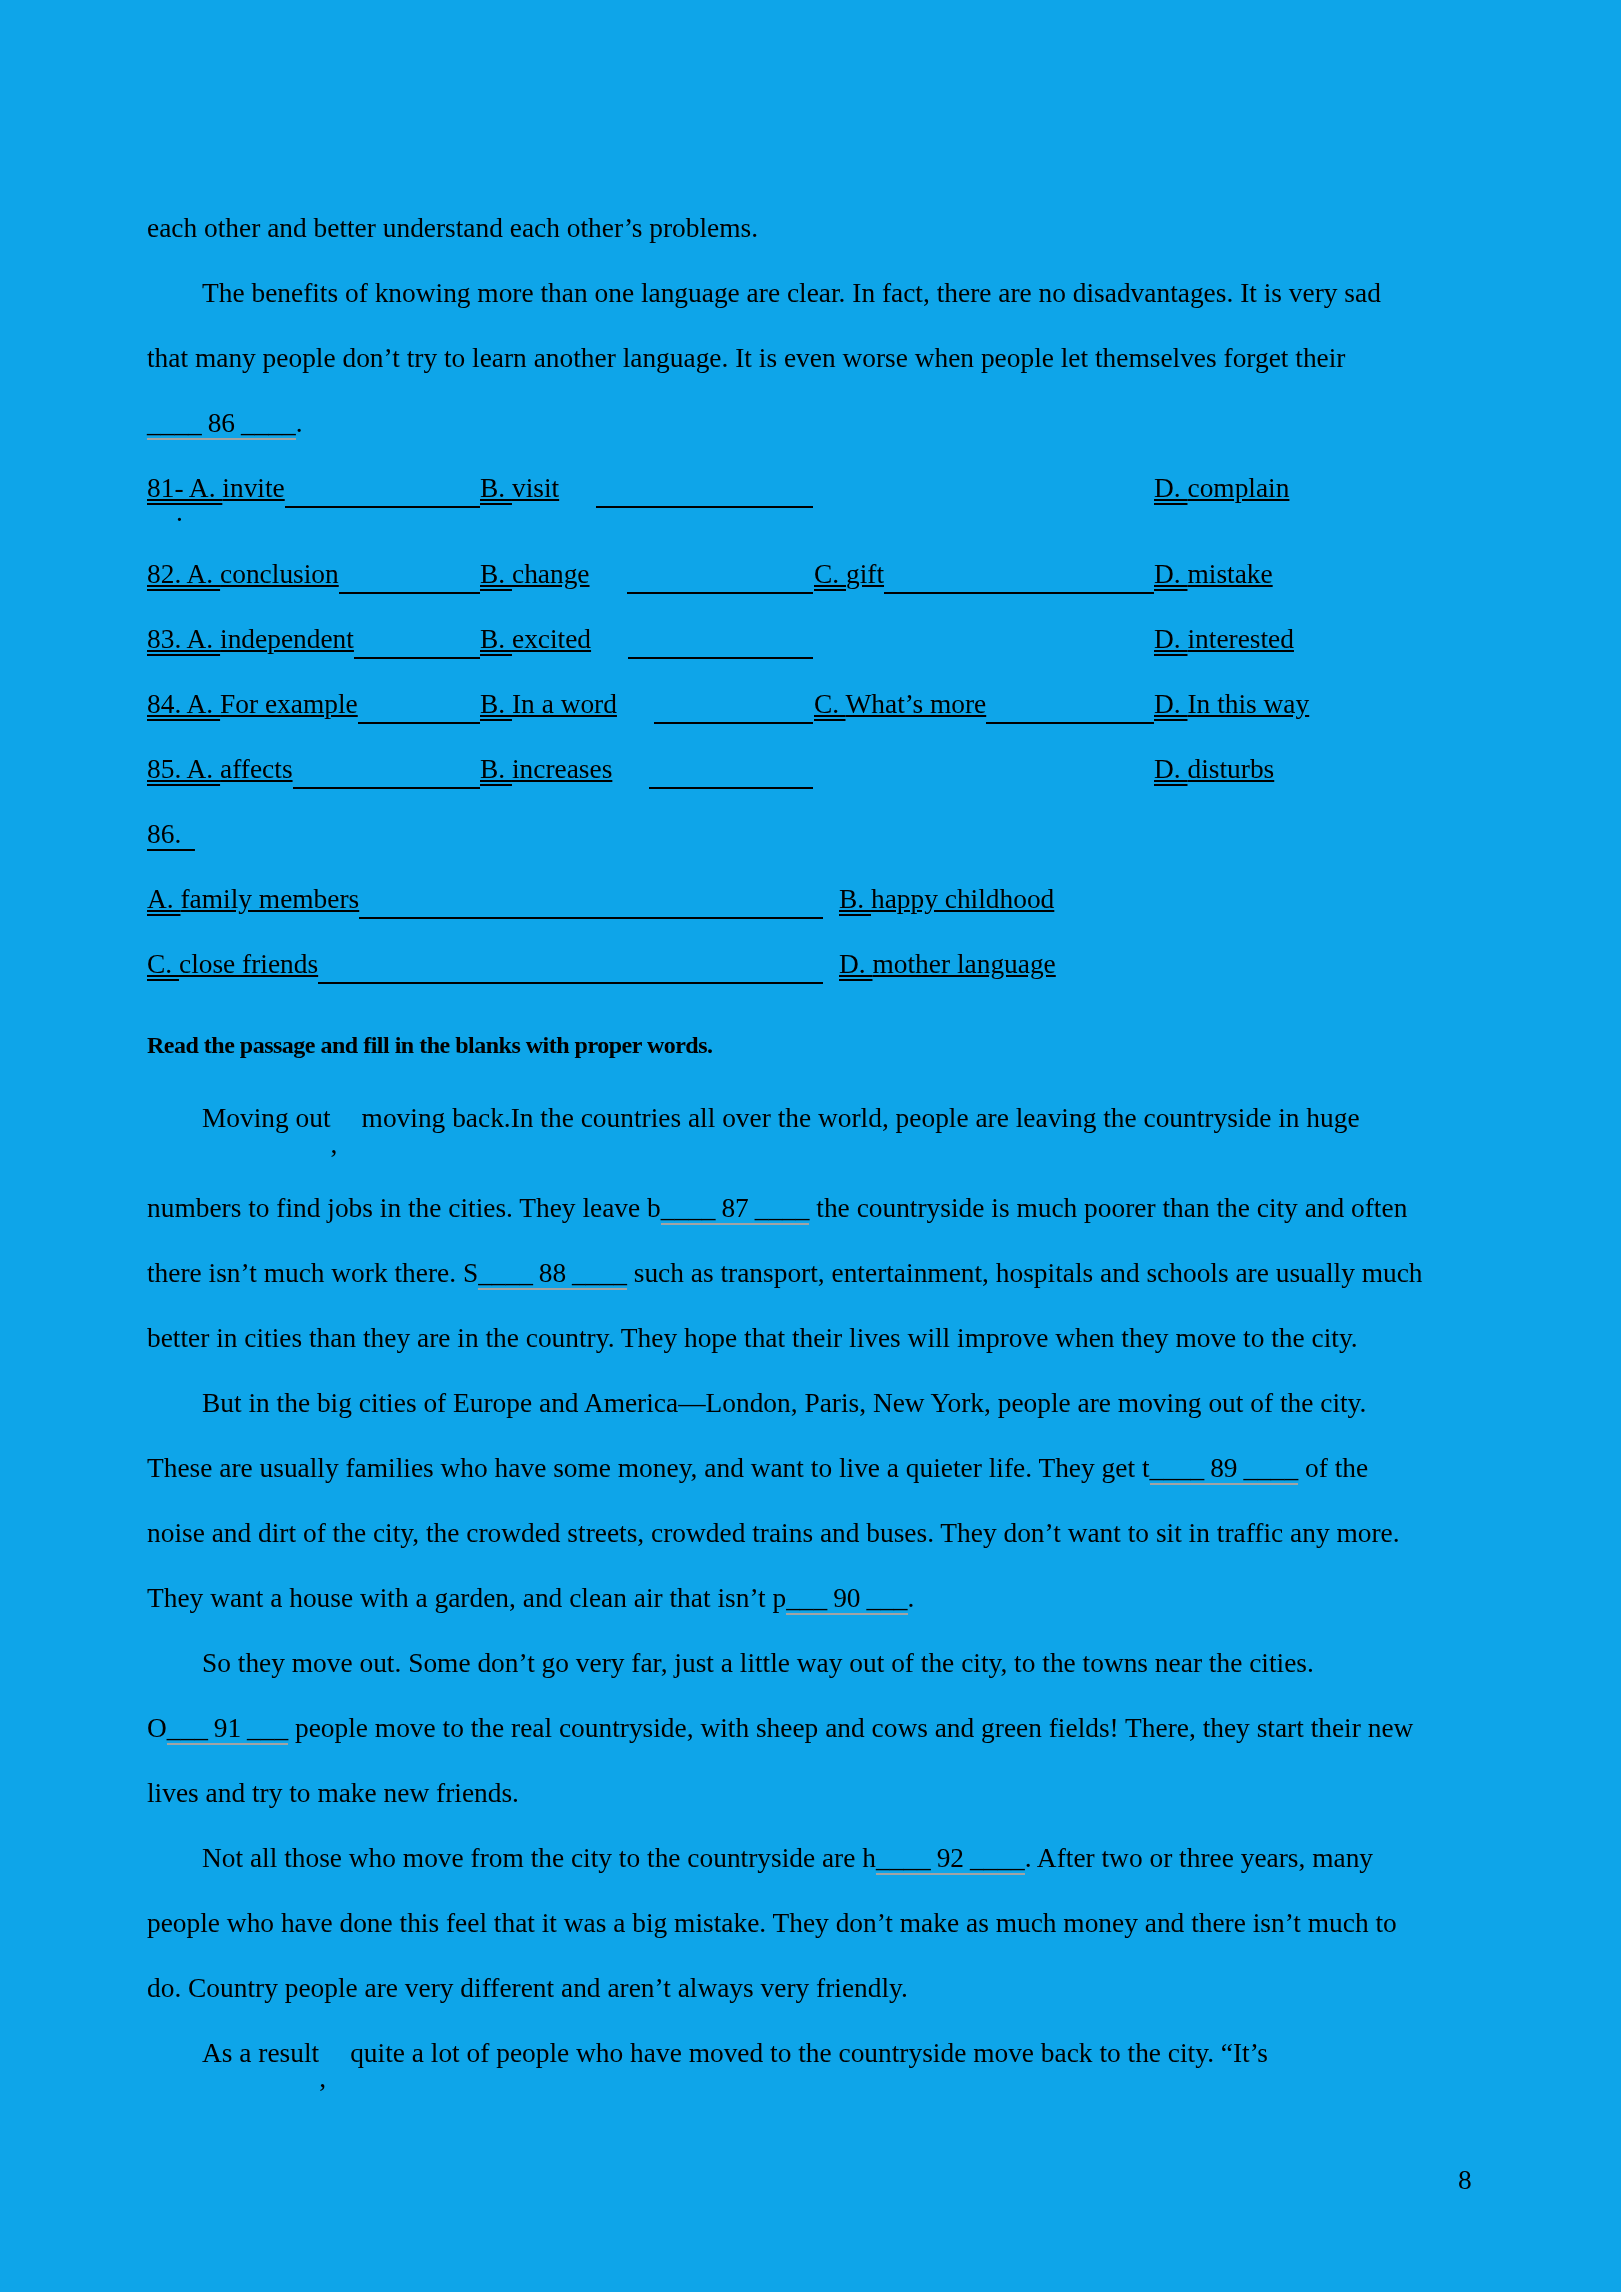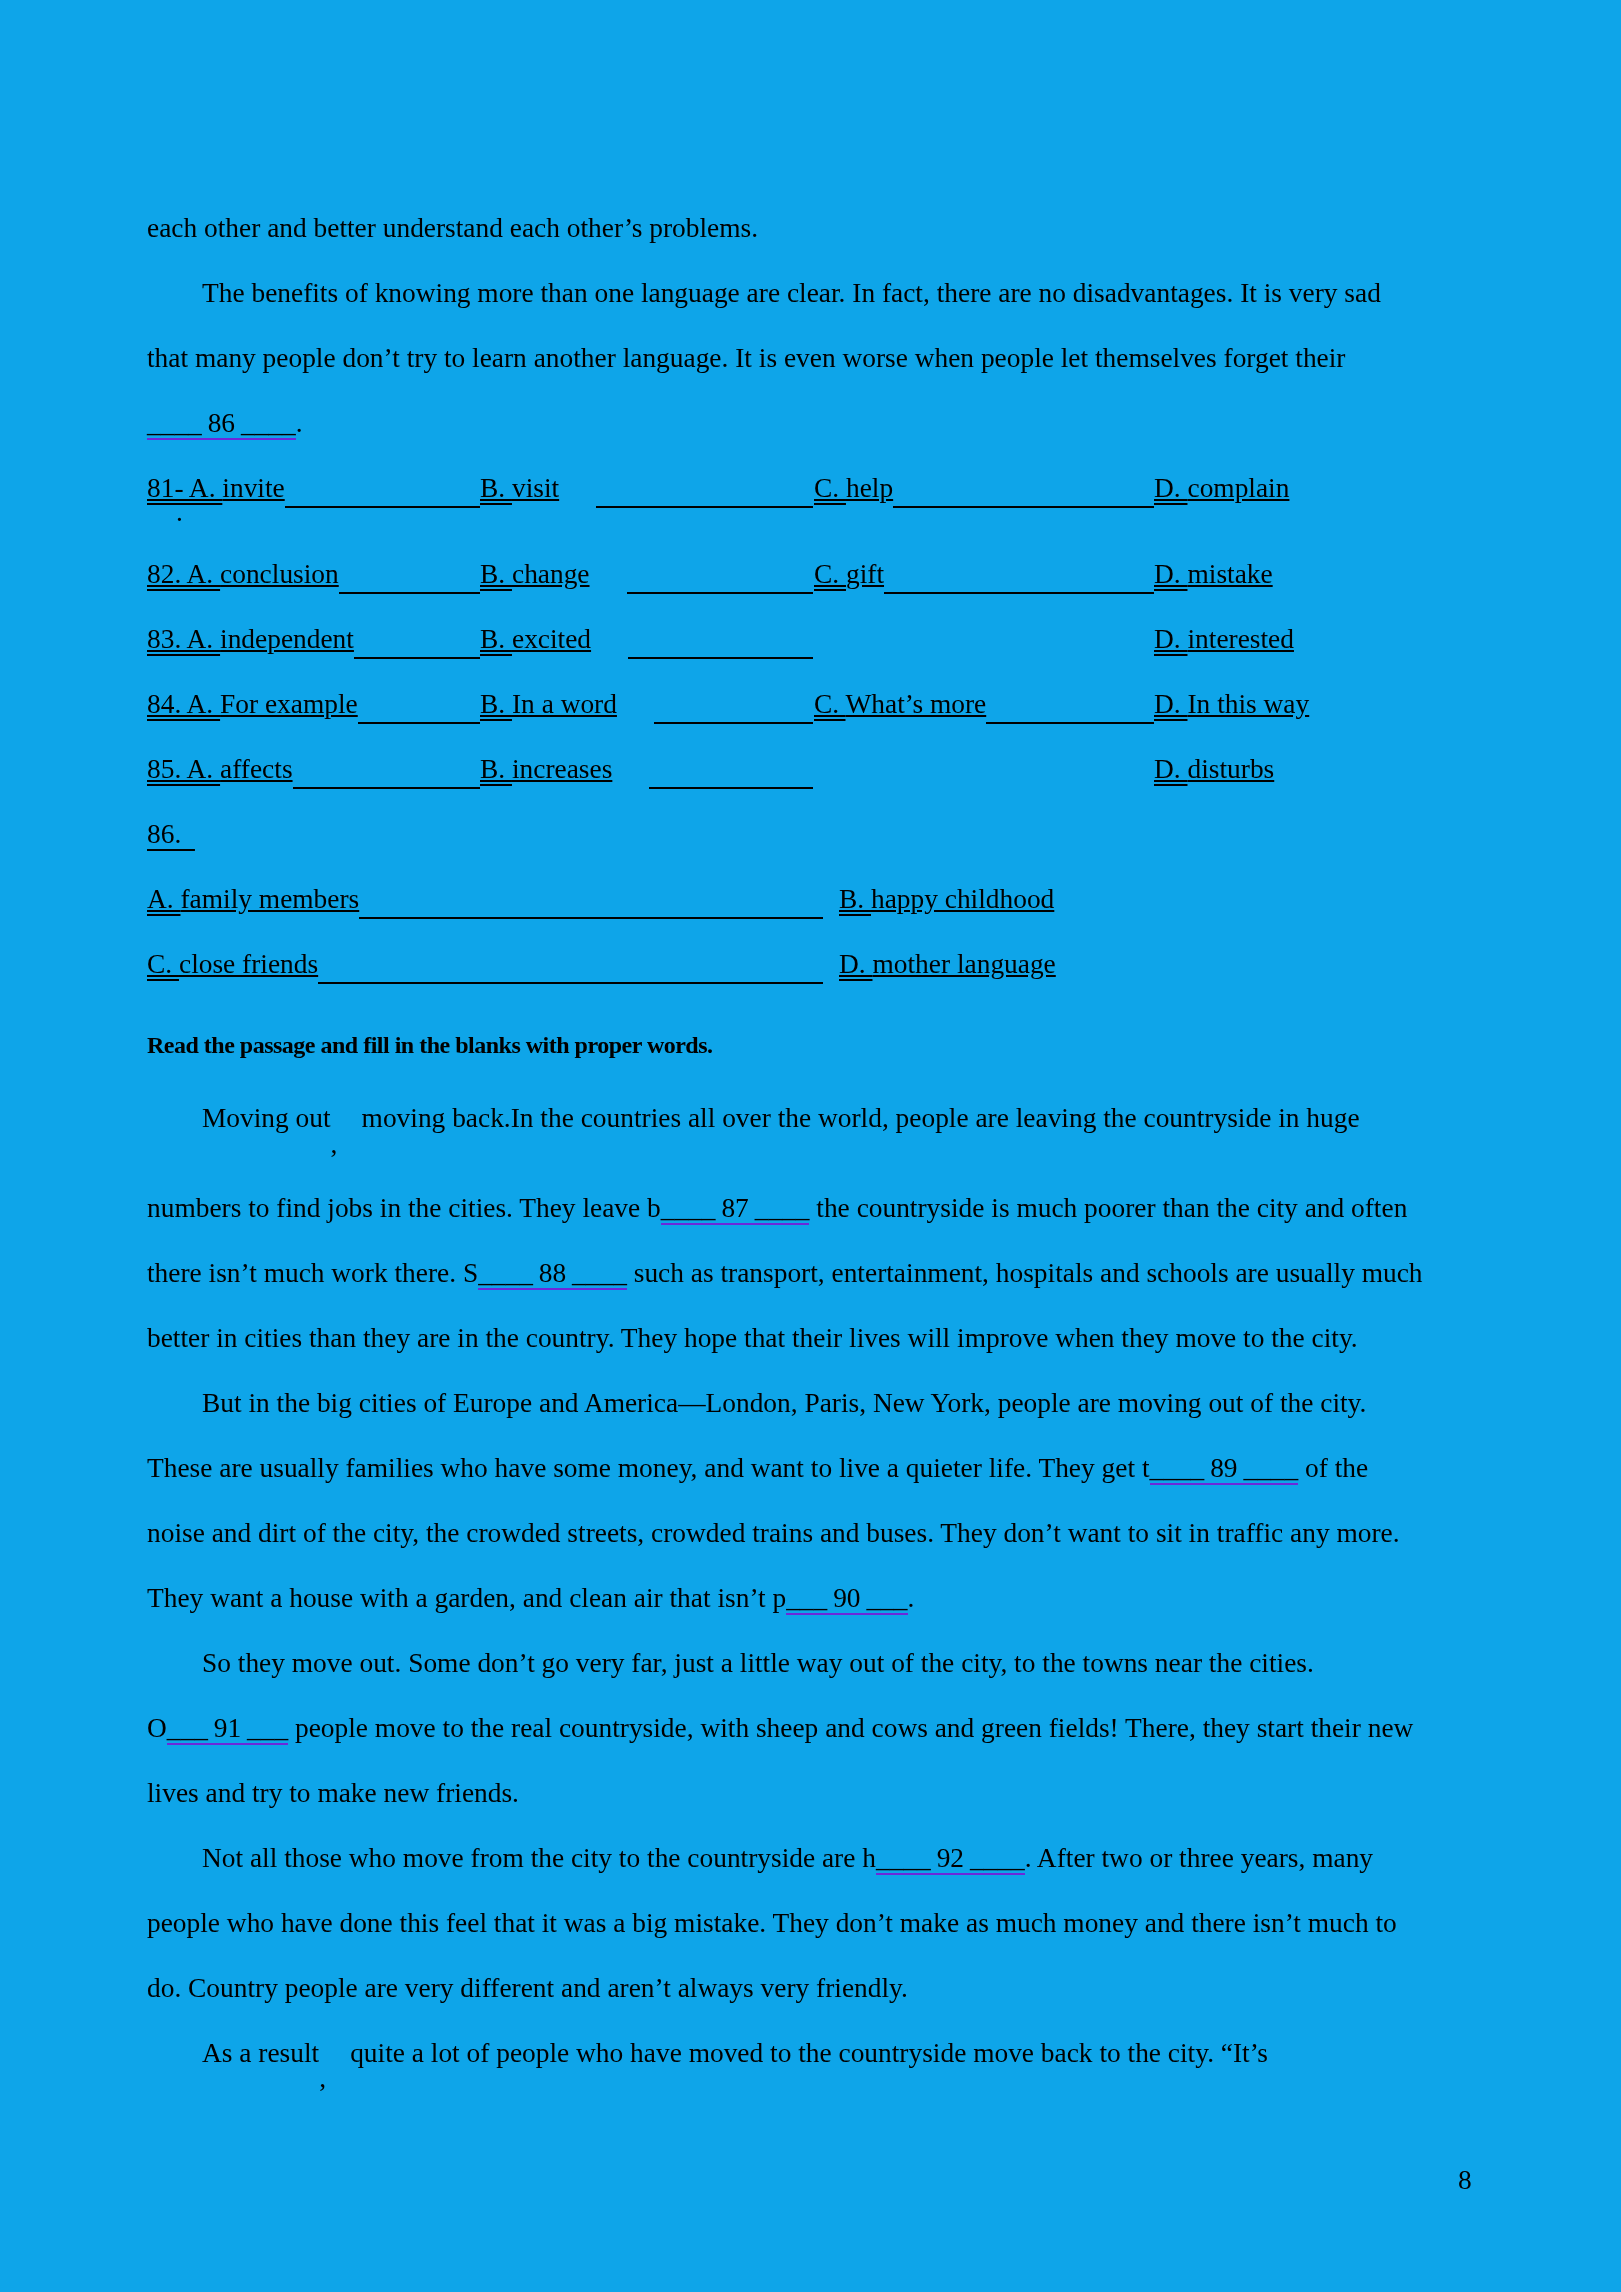--- a/index.html
+++ b/index.html
@@ -14,21 +14,21 @@
   }
   .content{
     position:absolute;left:147px;top:196px;width:1343px;
   }
   .line{
     height:65px;line-height:65px;white-space:nowrap;
   }
   .indent{padding-left:55px;}
   .extra{margin-bottom:24.5px;}
   
-  .blank{border-bottom:2px solid #6d28d9;}
+  .blank{border-bottom:2px solid #a3a3a3;}
   .blank .bn{padding:0 5.9px;}
   
   .hang{
     display:inline-block;width:31px;
     position:relative;top:25.5px;
     text-align:left;
   }
   
   .ul{
     text-decoration:underline;
@@ -82,24 +82,20 @@
         <div class="line"><span class="blank">____<span class="bn">86</span>____</span>.</div>
       </div>
     <div id="mcrows">
         <div class="mcrow gap">
           <div class="cell cA">
             <span class="txt"><span class="ul">81- A. </span>invite</span>
             <span class="fill"></span>
           </div>
           <div class="cell cB">
             <span class="txt"><span class="ul">B. </span>visit</span>
-            <span class="fill"></span>
-          </div>
-          <div class="cell cC">
-            <span class="txt"><span class="ul">C. </span>help</span>
             <span class="fill"></span>
           </div>
           <div class="cell cD">
             <span class="txt"><span class="ul">D. </span>complain</span>
           </div>
           <span class="stray">.</span>
         </div>
         <div class="mcrow">
           <div class="cell cA">
             <span class="txt"><span class="ul">82. A. </span>conclusion</span>

